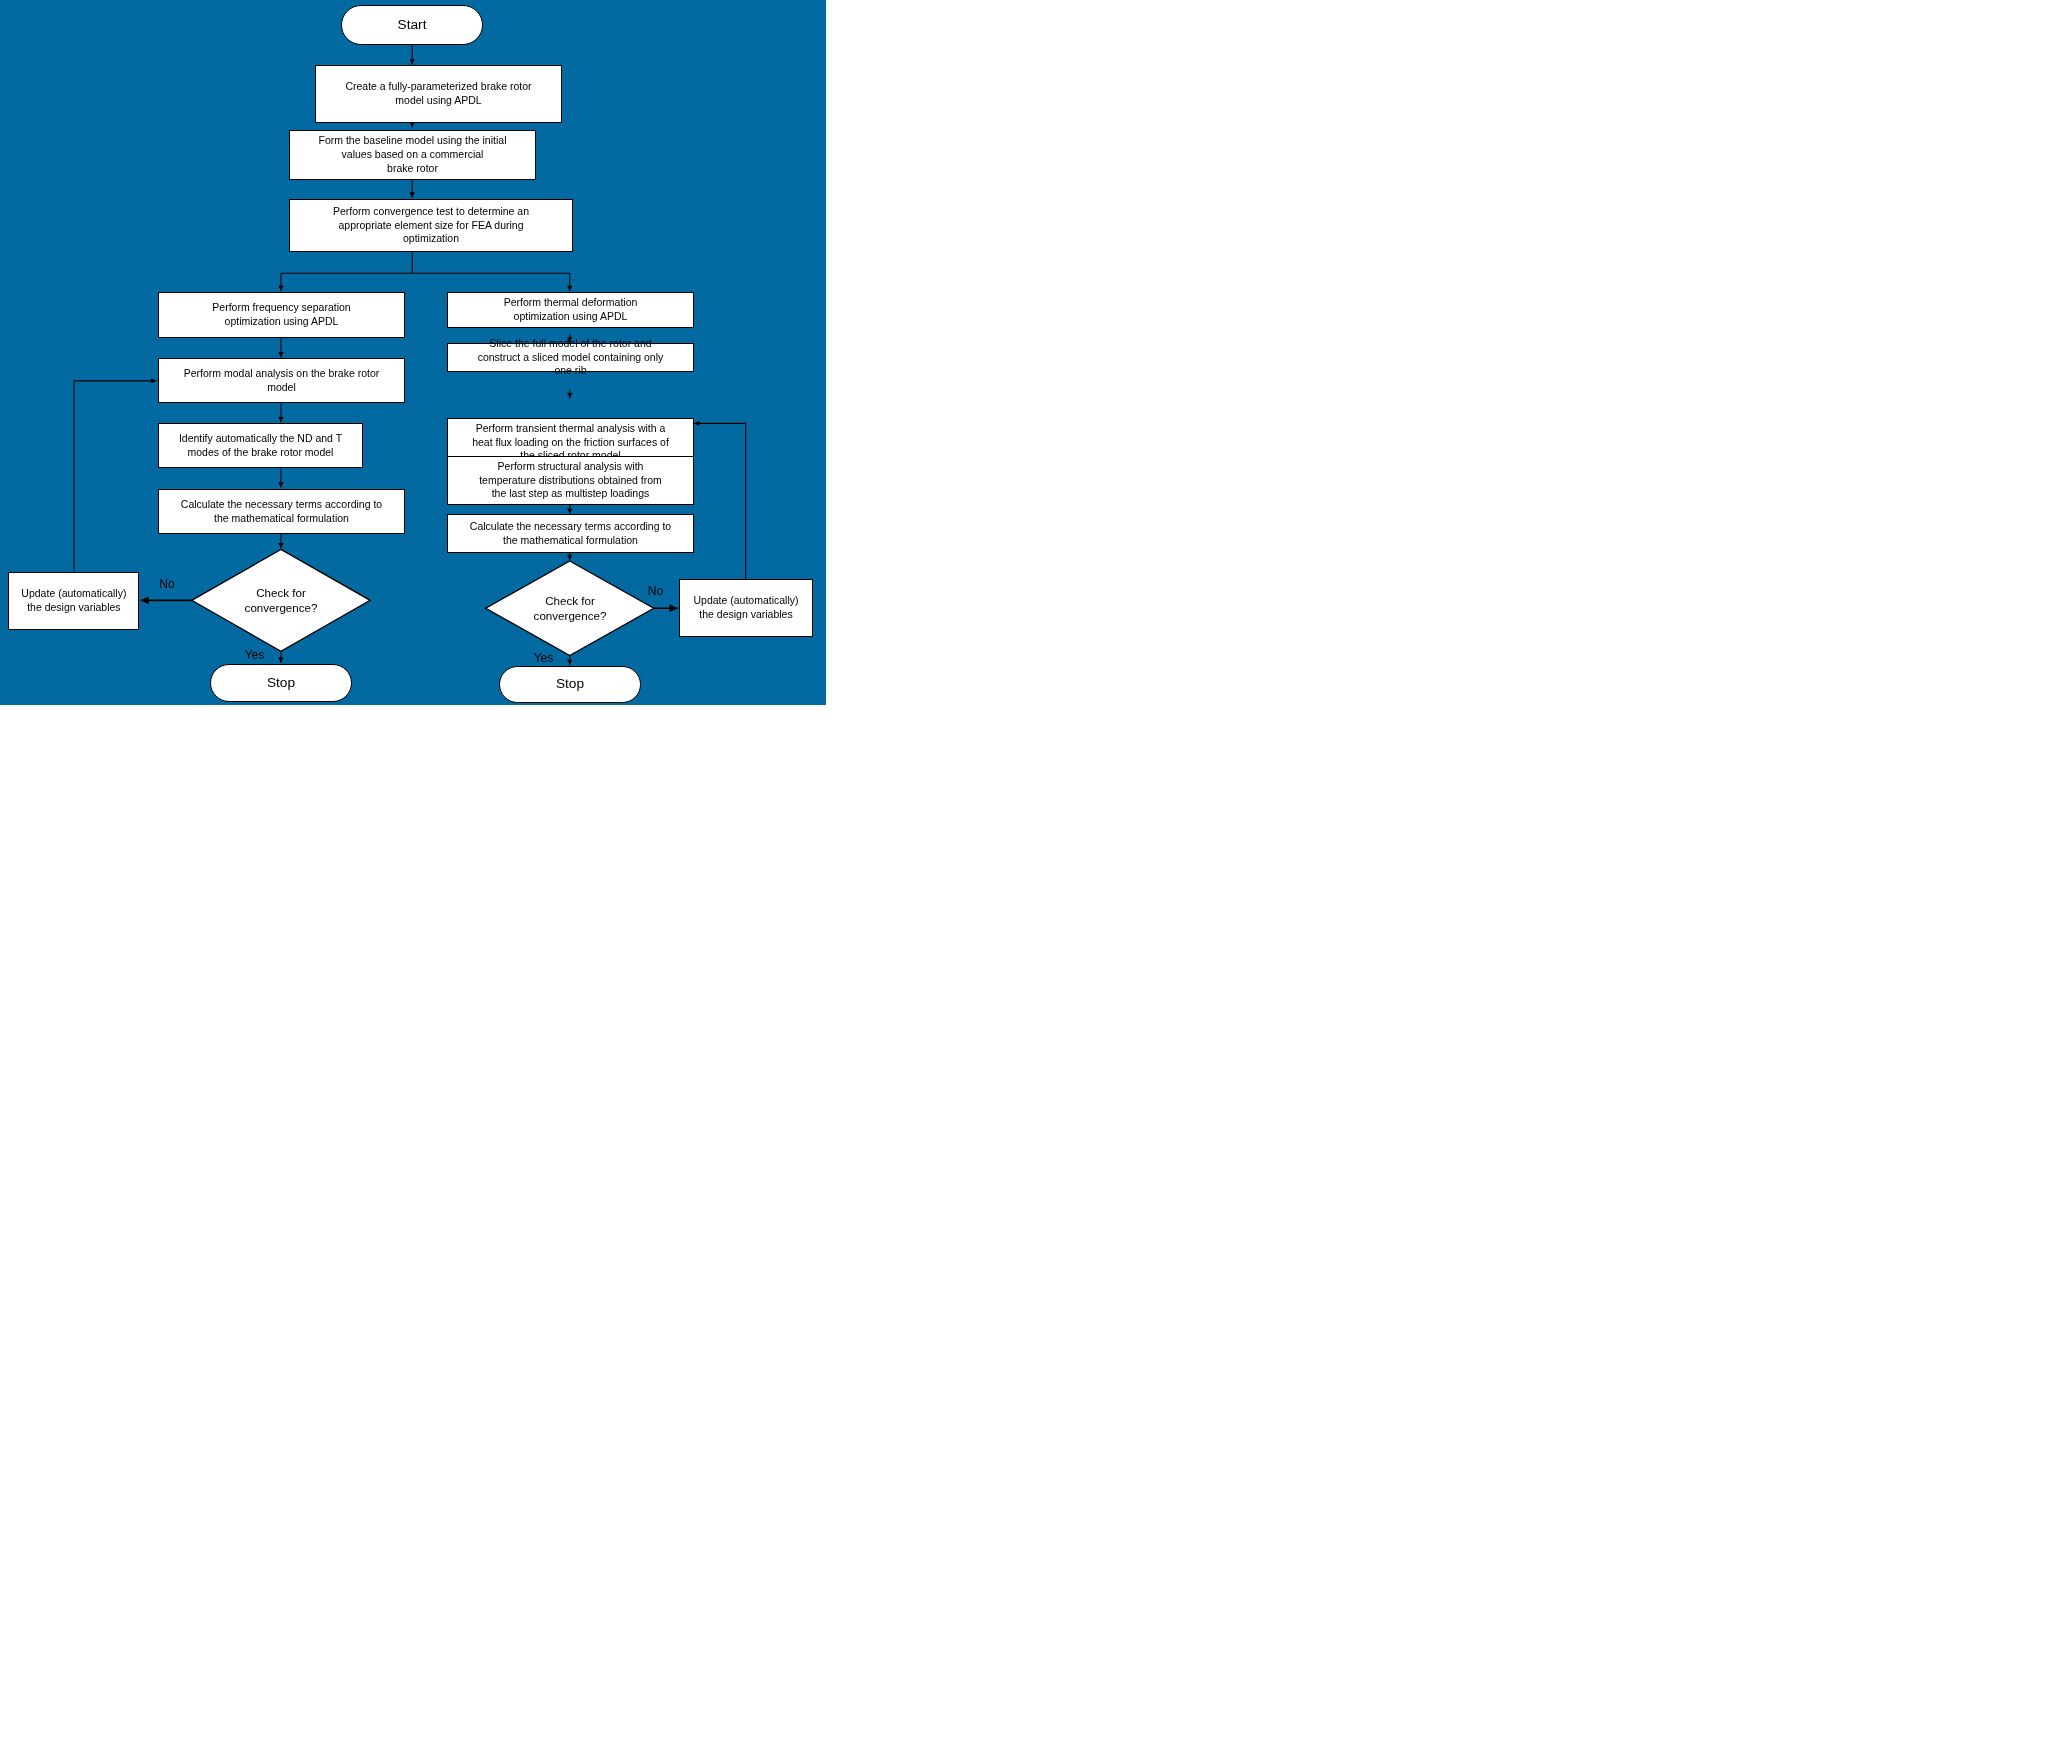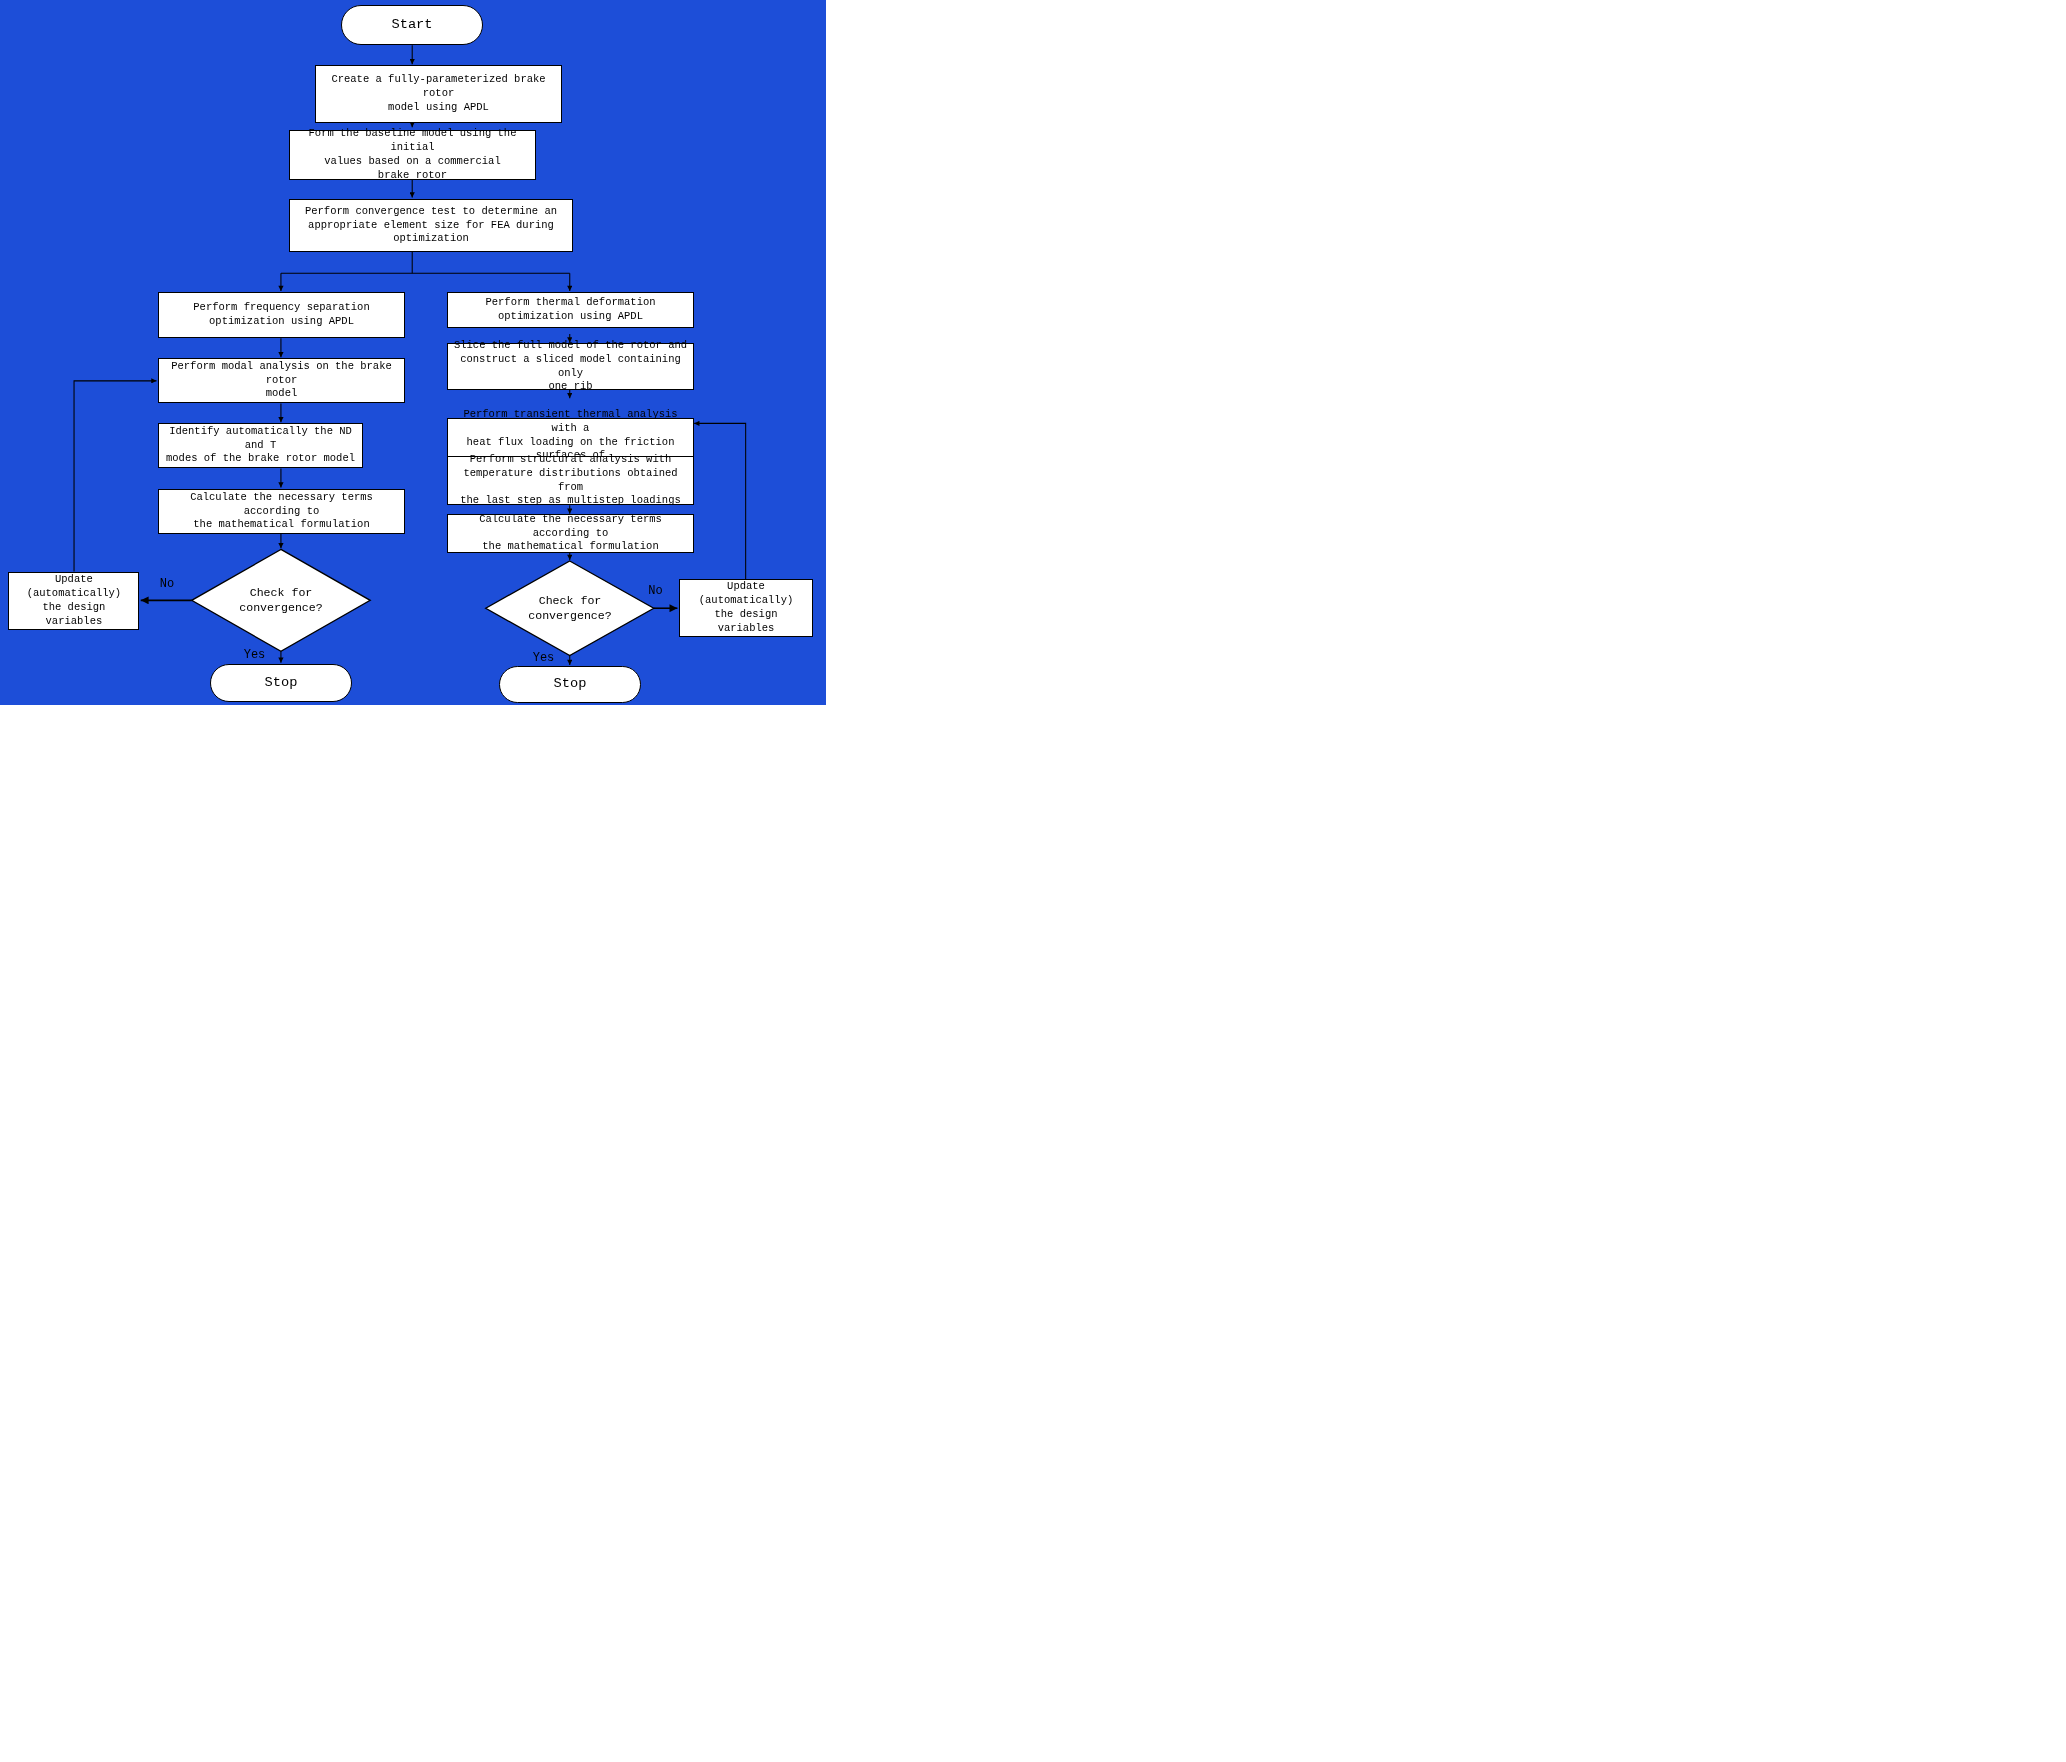--- a/index.html
+++ b/index.html
@@ -1,21 +1,21 @@
 <!DOCTYPE html>
 <html style="font-size:8.4px"><head>
 <meta charset="utf-8">
 <style>
   html, body { margin: 0; padding: 0; background: #ffffff; }
   .canvas {
     position: relative;
     width: 826px;
     height: 705px;
-    background: #1d4ed8;
-    font-family: Liberation Mono, monospace;
+    background: #0369a1;
+    font-family: Liberation Sans, sans-serif;
     color: #000000;
     overflow: hidden;
   }
   svg.wires { position: absolute; left: 0; top: 0; width: 826px; height: 705px; }
   .node {
     position: absolute;
     display: flex;
     align-items: center;
     justify-content: center;
     text-align: center;
@@ -121,21 +121,21 @@
   <div class="edge-label" style="left:146px; top:577px; width:42px;">No</div>
   <div class="edge-label" style="left:236px; top:648px; width:37px;">Yes</div>
 
   <div class="node proc" style="left:8.4px; top:572px; width:131px; height:58px;">Update (automatically)
 the design variables</div>
 
   <div class="node terminator" style="left:210px; top:664px; width:142px; height:38px;">Stop</div>
 
   <div class="node proc" style="left:447px; top:292px; width:247px; height:36px;">Perform thermal deformation
 optimization using APDL</div>
-  <div class="node proc" style="left:447px; top:343px; width:247px; height:47px;">Slice the full model of the rotor and
+  <div class="node proc" style="left:447px; top:343px; width:247px; height:29px;">Slice the full model of the rotor and
 construct a sliced model containing only
 one rib</div>
   <div class="node proc" style="left:447px; top:398px; width:247px; height:49px;margin-top:20px;">Perform transient thermal analysis with a
 heat flux loading on the friction surfaces of
 the sliced rotor model</div>
   <div class="node proc" style="left:447px; top:456px; width:247px; height:49px;">Perform structural analysis with
 temperature distributions obtained from
 the last step as multistep loadings</div>
   <div class="node proc" style="left:447px; top:514px; width:247px; height:39px;">Calculate the necessary terms according to
 the mathematical formulation</div>

